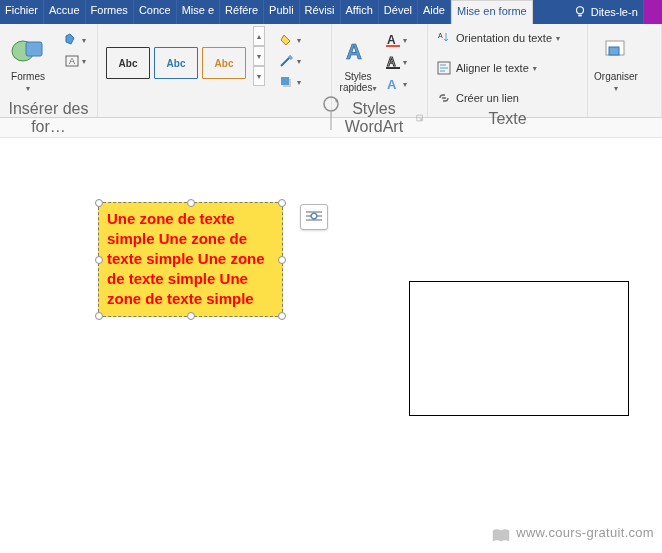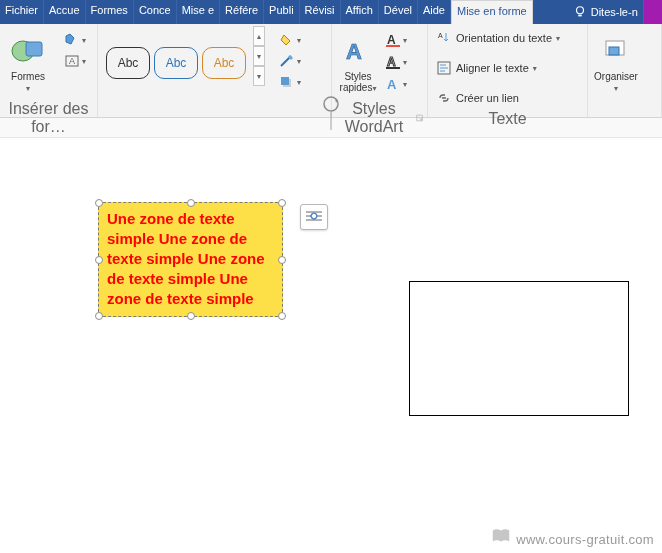--- a/index.html
+++ b/index.html
@@ -17,21 +17,21 @@
 .group { border-right: 1px solid #e1e1e1; display: flex; flex-direction: column; padding: 2px 4px 0; }
 .group-body { flex: 1; display: flex; align-items: flex-start; gap: 2px; }
 .group-label { font-size: 16px; color: #666; text-align: center; padding: 2px 0; display: flex; justify-content: center; align-items: center; gap: 4px; }
 .group-label .launcher { width: 10px; height: 10px; opacity: .6; }
 
 .big-btn { display: flex; flex-direction: column; align-items: center; justify-content: center; width: 48px; height: 72px; font-size: 10px; color: #333; cursor: pointer; }
 .big-btn .ico { height: 40px; display: flex; align-items: center; justify-content: center; }
 .big-btn .lbl { line-height: 11px; text-align: center; }
 .drop { font-size: 8px; color: #666; }
 
-.shape-swatch { width: 44px; height: 32px; border: 1px solid; display: flex; align-items: center; justify-content: center; font-size: 12px; color: #333; border-radius: 10px; cursor: pointer; }
+.shape-swatch { width: 44px; height: 32px; border: 1px solid; display: flex; align-items: center; justify-content: center; font-size: 10px; color: #333; border-radius: 1px; cursor: pointer; font-weight: bold; }
 .swatches { display: flex; gap: 4px; padding: 14px 4px 0; }
 .gallery { display: flex; align-items: center; }
 .spinbtns { display: flex; flex-direction: column; margin-left: 3px; gap: 0; }
 .spinbtns div { width: 12px; height: 20px; border: 1px solid #c7c7c7; font-size: 8px; display: flex; align-items: center; justify-content: center; color: #666; background: #fcfcfc; cursor: pointer; }
 
 .stack { display: flex; flex-direction: column; gap: 1px; padding-top: 4px; }
 .mini { width: 34px; height: 20px; display: flex; align-items: center; justify-content: center; cursor: pointer; }
 
 .wa-col { display: flex; flex-direction: column; gap: 2px; padding-top: 4px; }
 .wa-row { width: 28px; height: 20px; display: flex; align-items: center; justify-content: center; cursor: pointer; }
@@ -51,21 +51,21 @@
 .h-tl { left: -4px; top: -4px; } .h-tr { right: -4px; top: -4px; }
 .h-bl { left: -4px; bottom: -4px; } .h-br { right: -4px; bottom: -4px; }
 .h-ml { left: -4px; top: calc(50% - 4px); } .h-mr { right: -4px; top: calc(50% - 4px); }
 .h-tc { top: -4px; left: calc(50% - 4px); } .h-bc { bottom: -4px; left: calc(50% - 4px); }
 .rotate { position: absolute; left: calc(50% - 10px); top: -44px; }
 
 .layoutopt { position: absolute; left: 300px; top: 66px; width: 28px; height: 26px; border: 1px solid #b7b7b7; border-radius: 3px; background: #fff; display: flex; align-items: center; justify-content: center; cursor: pointer; box-shadow: 0 1px 2px rgba(0,0,0,.15); }
 
 .rect { position: absolute; left: 409px; top: 143px; width: 220px; height: 135px; border: 1px solid #000; background: #fff; }
 
-.watermark { position: absolute; right: 8px; bottom: 6px; font-size: 13px; color: #9a9a9a; letter-spacing: 0.3px; display: flex; align-items: flex-end; gap: 4px; font-family: Arial, sans-serif; }
+.watermark { position: absolute; right: 8px; bottom: 6px; font-size: 13px; color: #9a9a9a; letter-spacing: 0.3px; display: flex; align-items: flex-start; gap: 4px; font-family: Arial, sans-serif; }
 .watermark svg { width: 22px; height: 22px; opacity: .55; }
 </style>
 </head>
 <body>
 
 <div class="tabs">
   <div class="tab">Fichier</div>
   <div class="tab">Accue</div>
   <div class="tab">Formes</div>
   <div class="tab">Conce</div>

